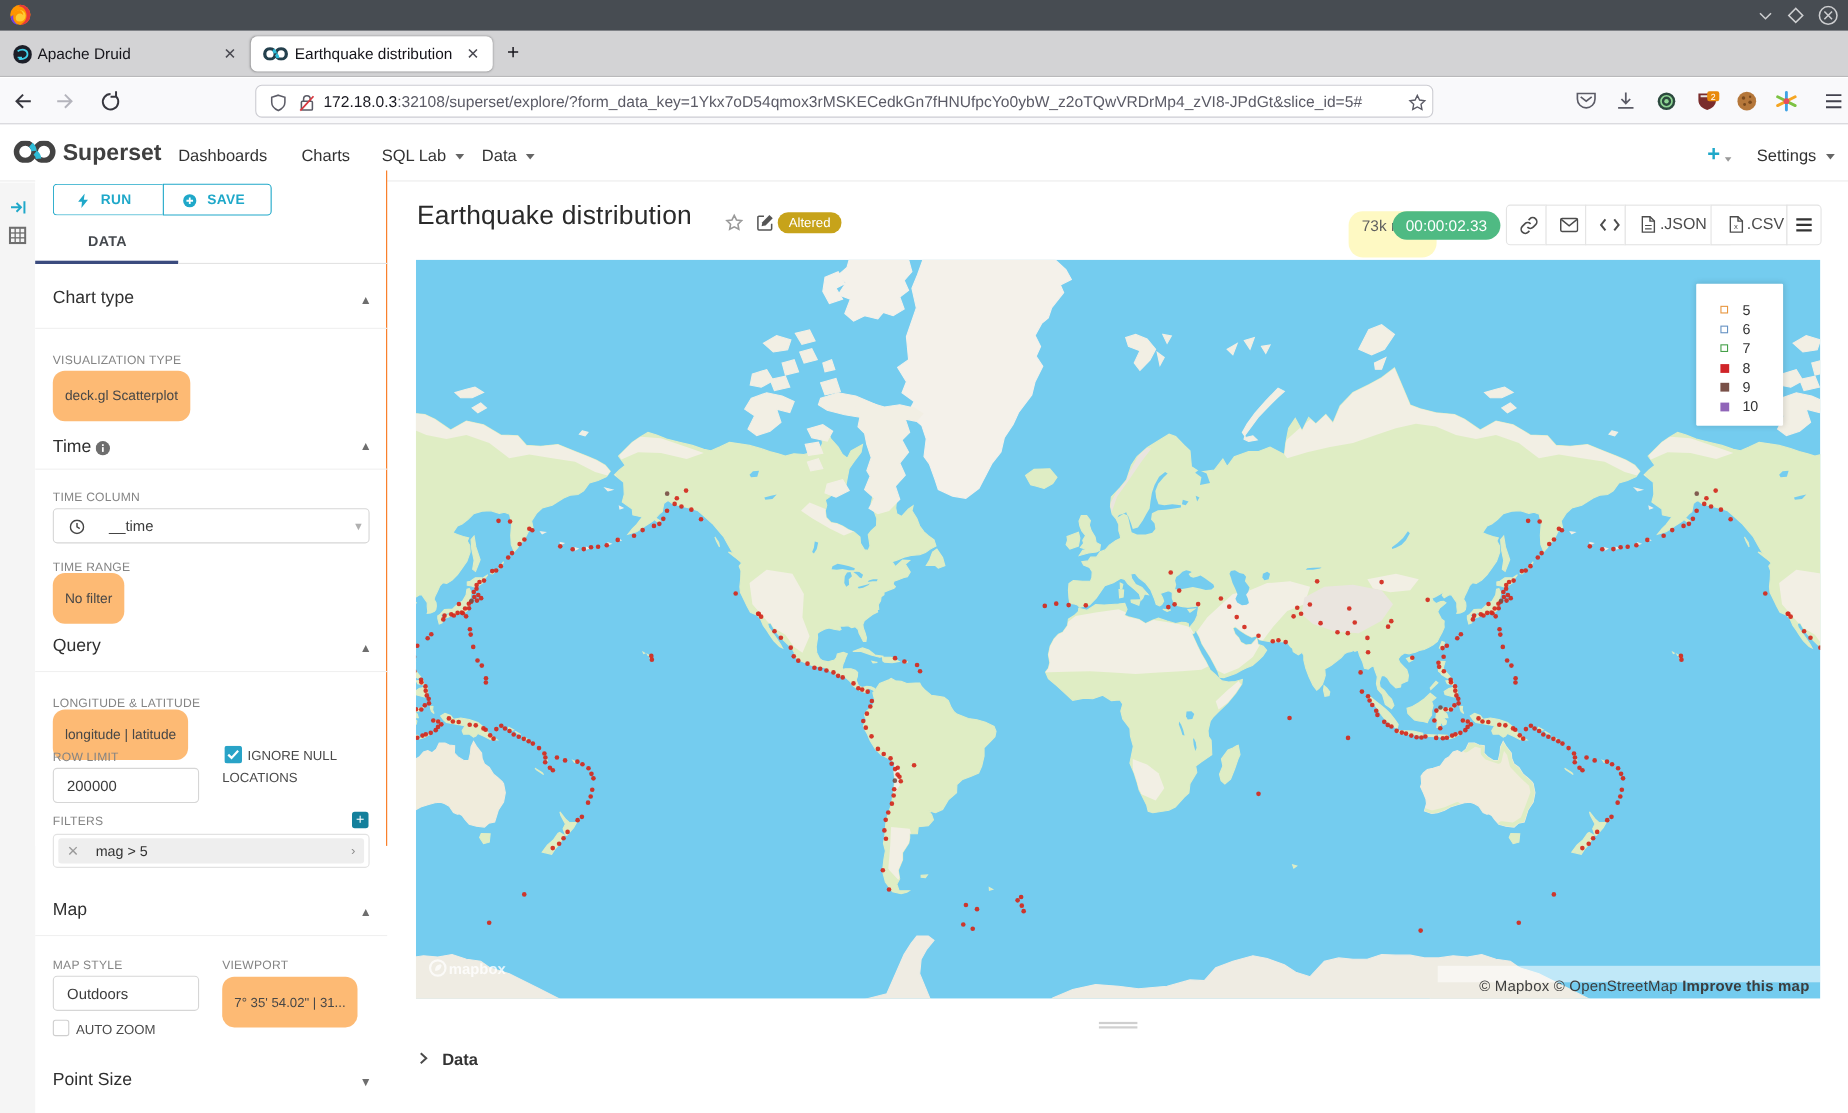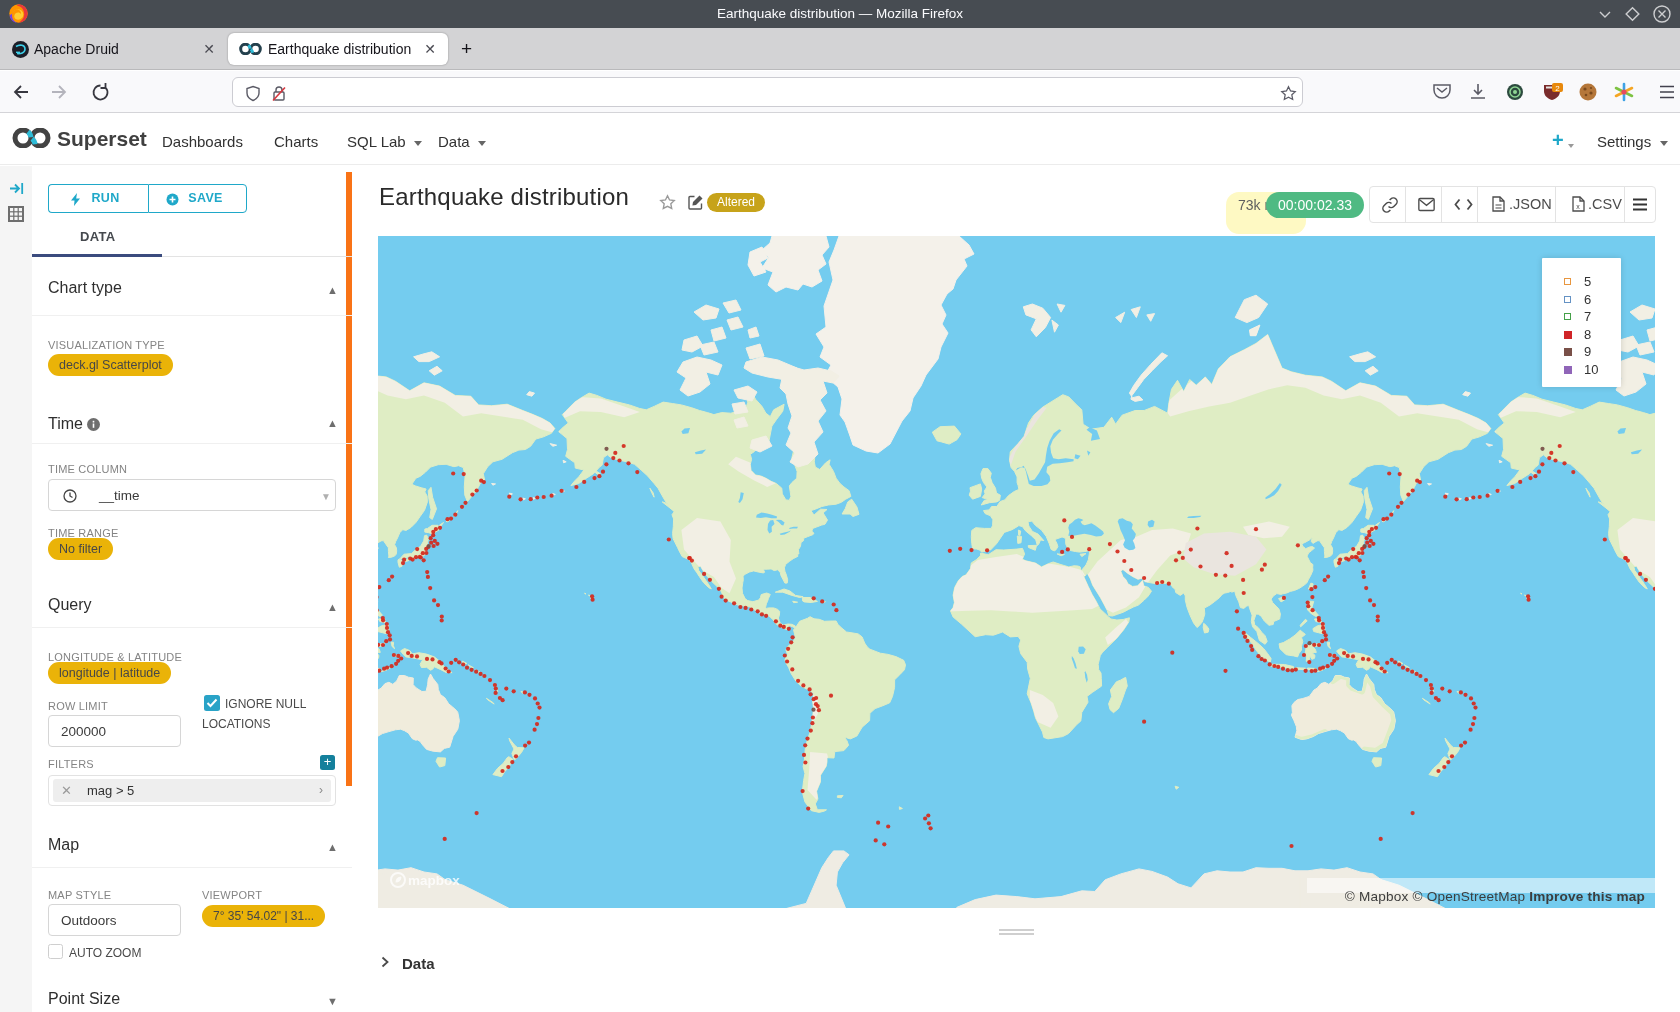--- a/index.html
+++ b/index.html
@@ -10,46 +10,45 @@
 #tab1{left:4px;width:218px}
 #tab2{left:228px;width:220px;background:#fff;box-shadow:0 0 2px rgba(0,0,0,.35)}
 .tablabel{position:absolute;top:8px;white-space:nowrap;overflow:hidden}
 .tabx{position:absolute;top:7px;width:18px;height:18px;color:#4a4a52;font-size:14px;text-align:center;line-height:18px}
 #toolbar{position:absolute;left:0;top:71px;width:1680px;height:42px;background:#f9f9fb;border-bottom:1px solid #d4d4d8}
 #urlbar{position:absolute;left:232px;top:6px;width:1071px;height:30px;background:#fff;border:1px solid #ccccd2;border-radius:6px}
 #urltext{position:absolute;left:61px;top:7px;font-size:14.2px;color:#5b5b66;white-space:nowrap;overflow:hidden;width:965px}
 #navbar{position:absolute;left:0;top:114px;width:1680px;height:51px;background:#fff;border-bottom:1px solid #ececec}
 .navitem{position:absolute;top:19px;font-size:15px;color:#323232}
 #leftstrip{position:absolute;left:0;top:166px;width:32px;height:846px;background:#f5f5f5}
-#panel{position:absolute;left:32px;top:172px;width:320px;height:614px;background:#fff;border-right:6px solid #f97316}
+#panel{position:absolute;left:32px;top:155px;width:320px;height:614px;background:#fff;border-right:1px solid #f97316}
 .runsave{position:absolute;top:12px;height:29px;border:1px solid #1fa8c9;color:#1fa8c9;font-size:12.5px;font-weight:bold;text-align:center;line-height:27px;letter-spacing:.3px}
 .seclabel{font-size:16px;color:#2f2f2f;position:absolute;left:16px}
 .chev{position:absolute;color:#6e6e6e;font-size:11px}
 .ctrllabel{position:absolute;left:16px;font-size:11px;color:#848484;letter-spacing:.2px}
-.pill{position:absolute;background:#eab308;border-radius:11px;font-size:12.5px;color:#474747;line-height:22px;padding:0 11px;white-space:nowrap}
+.pill{position:absolute;background:#fdba74;border-radius:11px;font-size:12.5px;color:#474747;line-height:22px;padding:12px 11px;white-space:nowrap}
 .selbox{position:absolute;border:1px solid #d6d6d6;border-radius:4px;background:#fff;font-size:13.5px;color:#3b3b3b}
 .hr{position:absolute;left:0;width:320px;height:1px;background:#f0f0f0}
 .careticon{display:inline-block;width:0;height:0;border-left:4px solid transparent;border-right:4px solid transparent;border-top:5px solid #666;vertical-align:middle}
 #chartarea{position:absolute;left:353px;top:166px;width:1327px;height:846px;background:#fff}
 .hbtn{position:absolute;top:20px;height:37px;background:#fff;border:1px solid #e3e3e3;text-align:center;color:#4c4c4c}
 #maparea{position:absolute;left:25px;top:70px;width:1277px;height:672px;overflow:hidden}
 #legend{position:absolute;left:1164px;top:22px;width:79px;height:129px;background:#fff;box-shadow:0 0 6px rgba(0,0,0,.15);border-radius:1px}
 .lgrow{position:absolute;left:42px;width:36px;height:14px;font-size:13px;color:#333;line-height:14px}
 .lgsq{position:absolute;left:-20px;top:3px;width:7px;height:7px}
 #attrib{position:absolute;right:0;top:642px;height:15px;background:rgba(255,255,255,.55);font-size:13.6px;color:#3d3d3d;padding:11px 10px 0 38px;letter-spacing:.2px;white-space:nowrap}
 </style></head><body>
 <div id="titlebar">
     <svg class="abs" style="left:8px;top:3px" width="21" height="21" viewBox="0 0 24 24">
 <circle cx="12" cy="12" r="10.5" fill="#ff9500"></circle>
 <path d="M12 1.5a10.5 10.5 0 0 1 10.5 10.5A10.5 10.5 0 0 1 12 22.5c3.5-2 6.5-5 6.5-10S15 3 10 3z" fill="#e8383c"></path>
 <path d="M2 14c0 4 3 8 8 8.5C5 20 4 16 5 12z" fill="#7542e5"></path>
 <circle cx="11.5" cy="13" r="6" fill="#ffcc33"></circle>
 <path d="M11 7a6 6 0 0 0-6 6c0 2 1 4 3 5-1-2-1.4-4 .5-6 2-2 5-1.5 6.5.5A6 6 0 0 0 11 7z" fill="#ff9500"></path>
 </svg>
-    <div id="title">Earthquake distribution — Mozilla Firefox</div>
     <svg class="abs" style="left:1596px;top:5px" width="78" height="18" viewBox="0 0 78 18" fill="none" stroke="#cdced0" stroke-width="1.4">
 <path d="M4 7l5 5 5-5"></path>
 <rect x="32" y="4.5" width="9" height="9" transform="rotate(45 36.5 9)"></rect>
 <circle cx="66" cy="9" r="8"></circle>
       <path d="M62.5 5.5l7 7M69.5 5.5l-7 7"></path>
 </svg>
   </div>
 <div id="tabbar">
     <div class="tab" id="tab1">
       <svg class="abs" style="left:8px;top:8px" width="17" height="17" viewBox="0 0 17 17">
@@ -81,20 +80,21 @@
     <div id="urlbar">
       <svg class="abs" style="left:12px;top:7px" width="44" height="17" viewBox="0 0 44 17">
 <path d="M8 1.5l6 2v4.5c0 3.5-2.5 6-6 7.5-3.5-1.5-6-4-6-7.5V3.5z" fill="none" stroke="#5b5b66" stroke-width="1.4"></path>
 <rect x="29" y="7" width="10" height="8" rx="1" fill="none" stroke="#5b5b66" stroke-width="1.4"></rect>
 <path d="M31 7V5a3 3 0 0 1 6 0v2" fill="none" stroke="#5b5b66" stroke-width="1.4"></path>
 <path d="M28 15.5L40 2.5" stroke="#d7373f" stroke-width="1.6"></path>
 </svg>
 <svg class="abs" style="left:1047px;top:7px" width="17" height="17" viewBox="0 0 24 24" fill="none" stroke="#5b5b66" stroke-width="1.8">
 <path d="M12 2.5l2.9 5.9 6.6.9-4.8 4.6 1.2 6.5L12 17.3l-5.9 3.1 1.2-6.5L2.5 9.3l6.6-.9z"></path>
 </svg>
+      <div id="urltext"><span style="color:#1a1a22">172.18.0.3</span>:32108/superset/explore/?form_data_key=1Ykx7oD54qmox3rMSKECedkGn7fHNUfpcYo0ybW_z2oTQwVRDrMp4_zVI8-JPdGt&amp;slice_id=5#</div>
     </div>
     <svg class="abs" style="left:1432px;top:11px" width="245" height="20" viewBox="0 0 245 20">
 <path d="M2 3h16v5a8 8 0 0 1-16 0z" fill="none" stroke="#5b5b66" stroke-width="1.5"></path>
       <path d="M5 6l5 4 5-4" fill="none" stroke="#5b5b66" stroke-width="1.5"></path>
 <g stroke="#5b5b66" stroke-width="1.6" fill="none">
         <path d="M46 2v10M42 8l4 4 4-4M39 16h14"></path>
       </g>
 <circle cx="83" cy="10" r="8" fill="#2c4a3e"></circle>
       <path d="M78 10a5 5 0 0 1 10 0 5 5 0 0 1-10 0" fill="none" stroke="#8fd694" stroke-width="1.5"></path>
       <circle cx="83" cy="10" r="2" fill="#8fd694"></circle>

